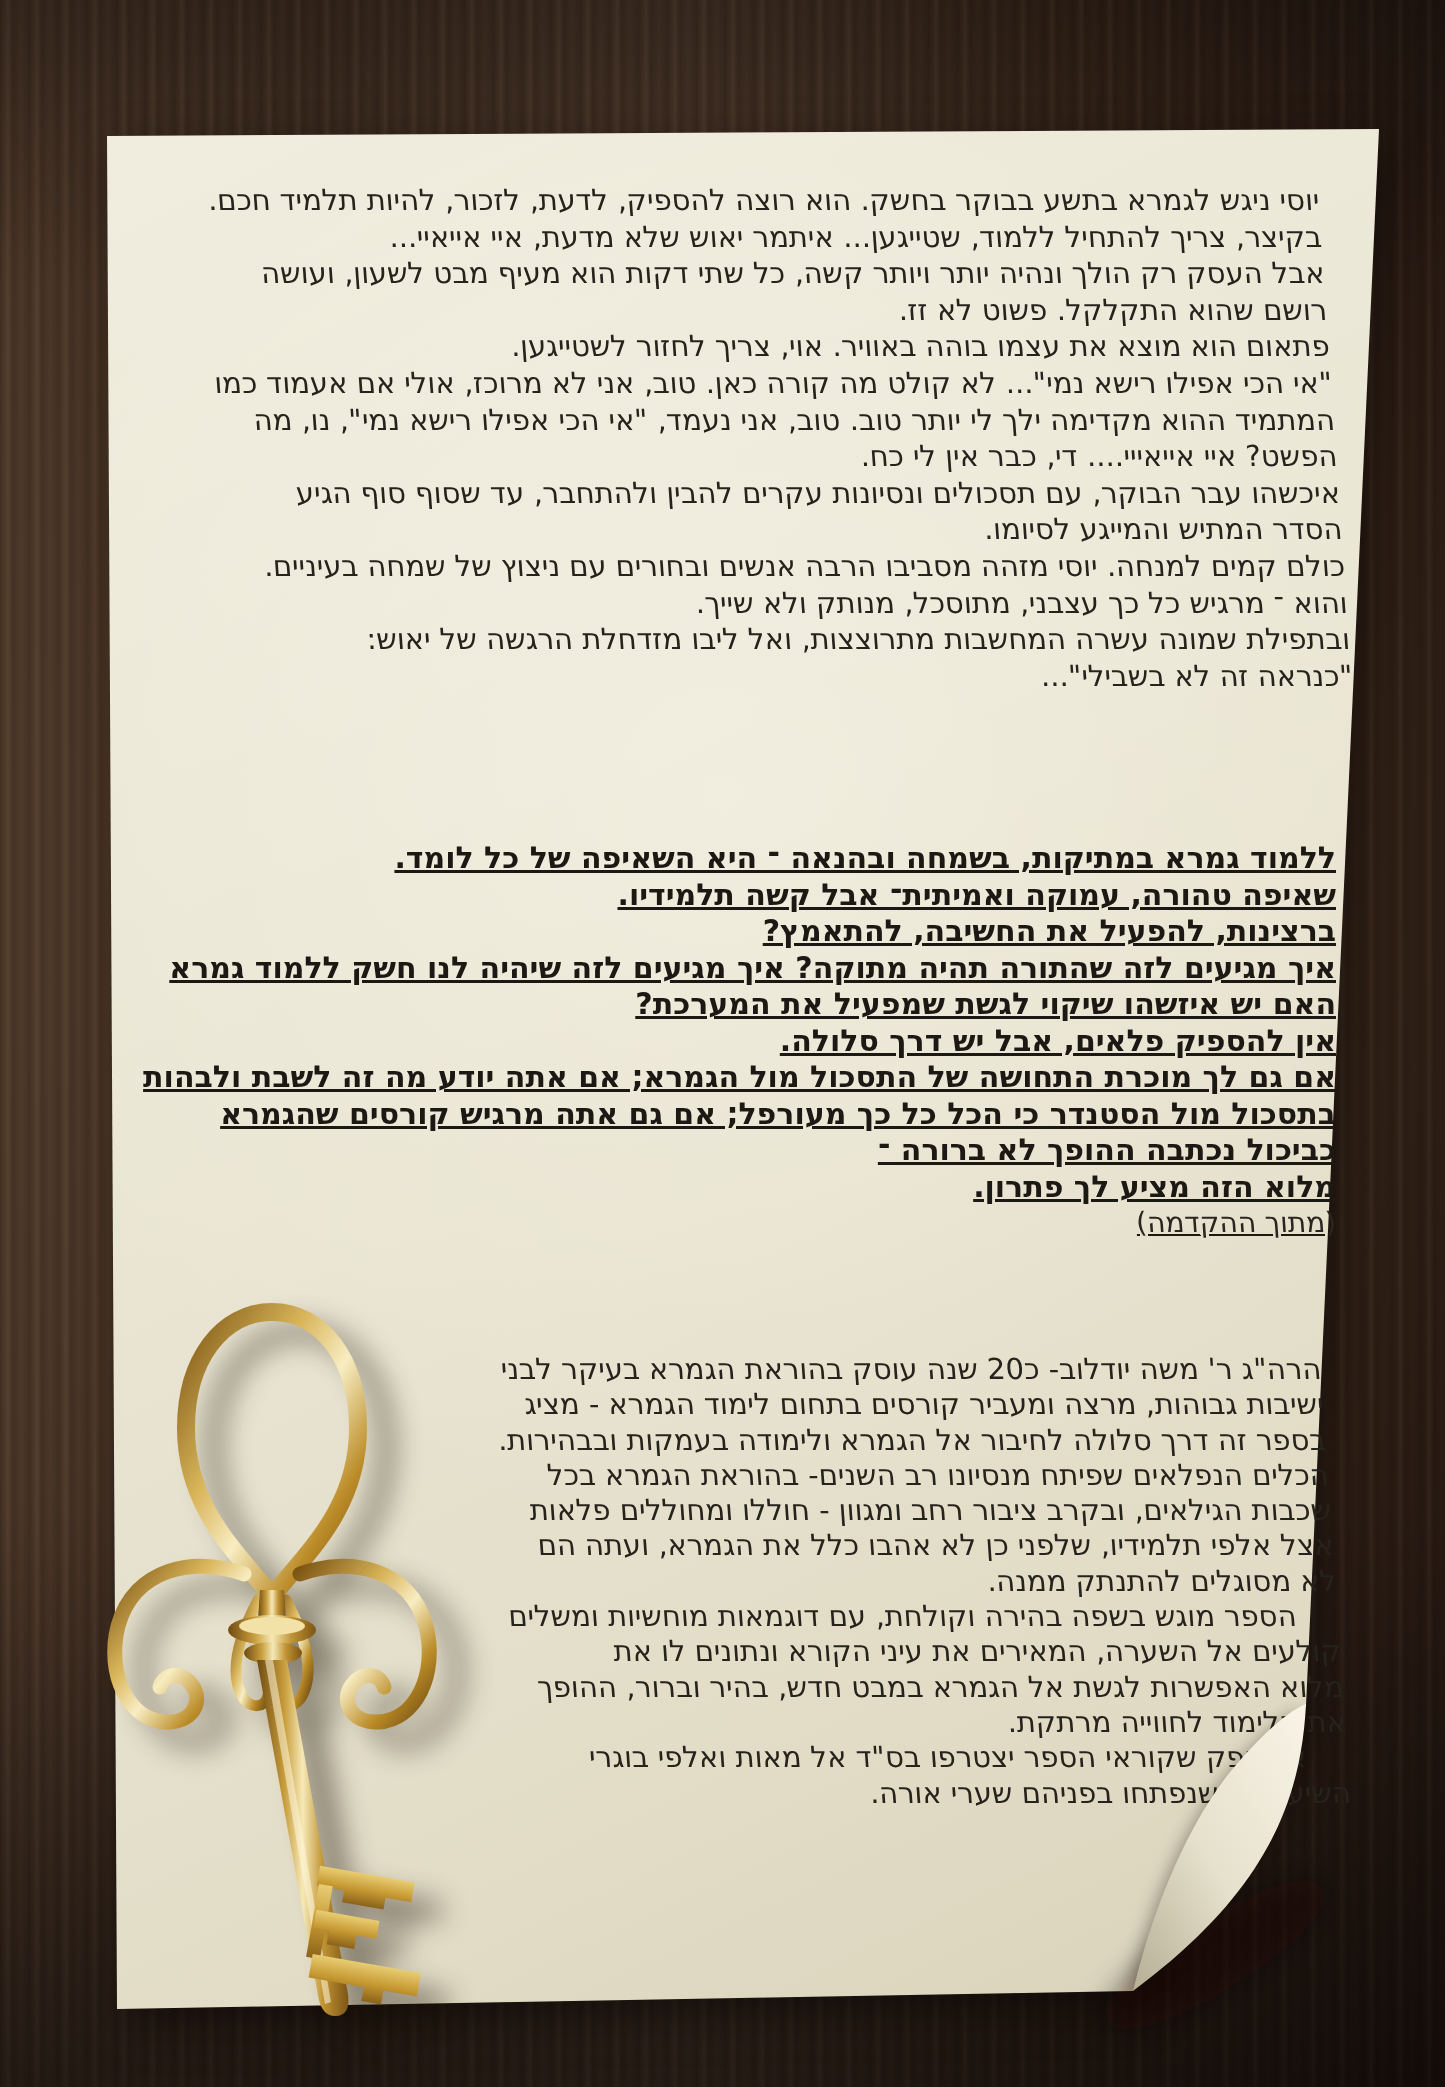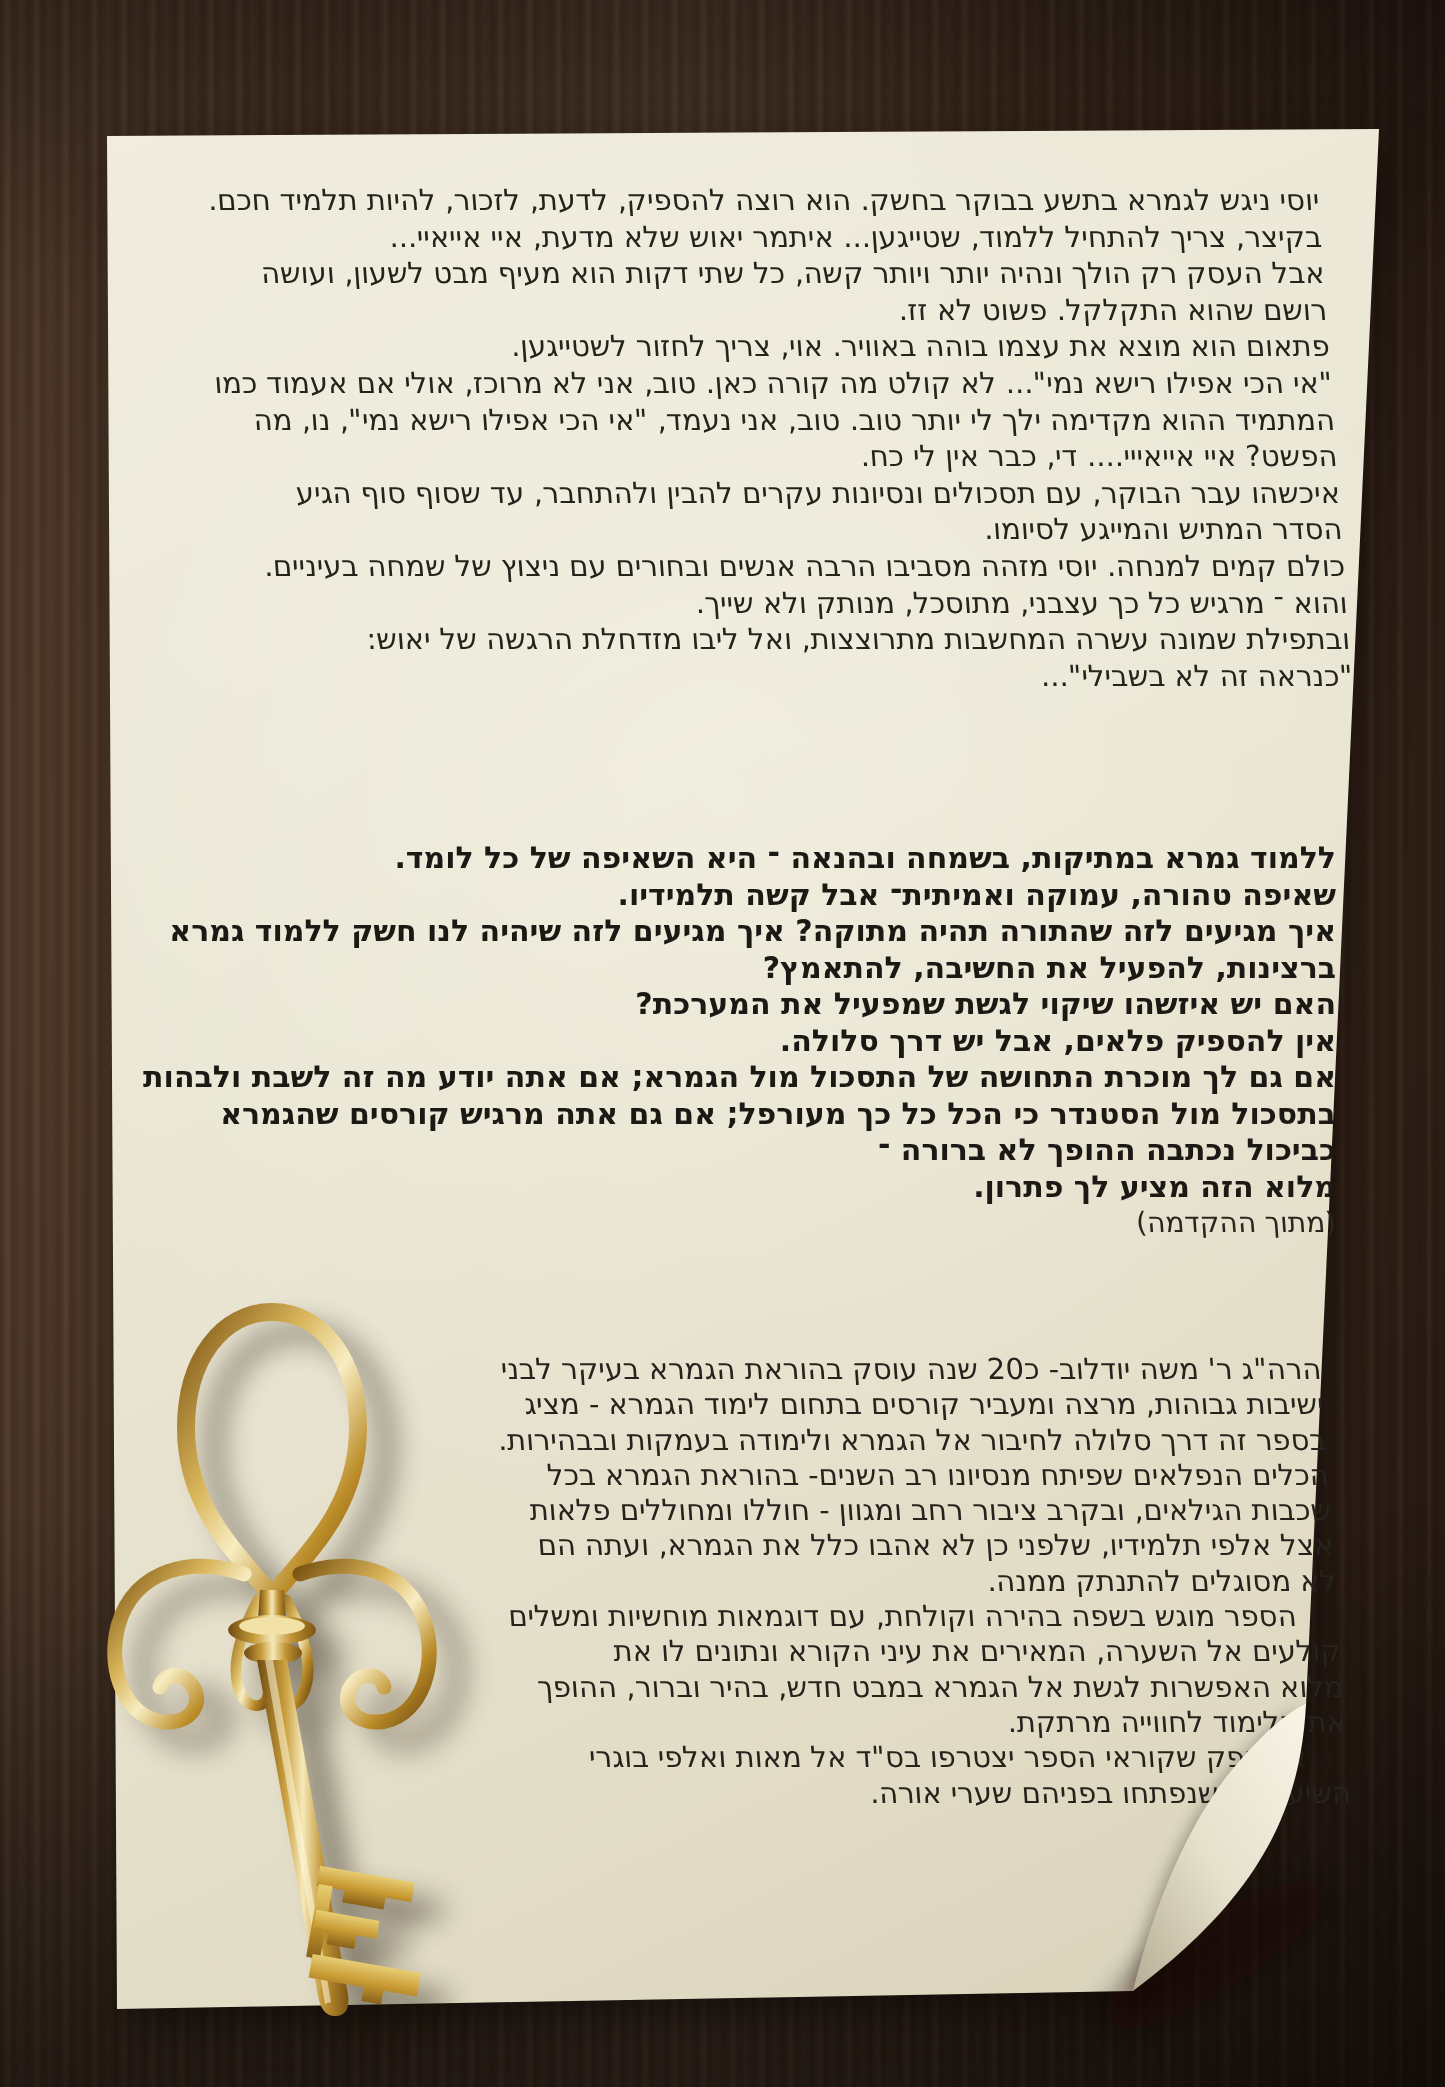--- a/index.html
+++ b/index.html
@@ -27,21 +27,21 @@
     background:
       radial-gradient(90% 60% at 50% 38%, rgba(255,255,248,.28) 0%, rgba(255,255,248,0) 60%),
       linear-gradient(155deg,#f1eee0 0%,#eae6d4 45%,#e2dcc6 78%,#d6d0b8 100%);
   }
   
   .curl{position:absolute;inset:0;pointer-events:none;}
   
   .tx{position:absolute;direction:rtl;text-align:right;color:#26221c;}
   .tx .line{white-space:nowrap;}
   .story{left:150px;top:182px;width:1186px;font-size:29px;line-height:36.6px;transform:skewX(4deg);}
-  .quote{left:150px;top:840px;width:1186px;font-size:30px;line-height:36.5px;font-weight:700;color:#1c1813;}
+  .quote{left:150px;top:840px;width:1186px;font-size:30px;line-height:36.5px;font-weight:700;color:#1c1813;text-decoration:underline;}
   .quote .src{font-weight:400;font-size:28px;color:#2a261f;transform:skewX(4deg);}
   .about{left:392px;top:1352px;width:944px;font-size:29px;line-height:35.3px;transform:skewX(4deg);}
   .about .p-indent{padding-right:42px;}
 </style>
 </head>
 <body>
 
 <div class="stage">
 
   <div class="wood"></div>
@@ -63,22 +63,22 @@
     <div class="line">הסדר המתיש והמייגע לסיומו.</div>
     <div class="line">כולם קמים למנחה. יוסי מזהה מסביבו הרבה אנשים ובחורים עם ניצוץ של שמחה בעיניים.</div>
     <div class="line">והוא ־ מרגיש כל כך עצבני, מתוסכל, מנותק ולא שייך.</div>
     <div class="line">ובתפילת שמונה עשרה המחשבות מתרוצצות, ואל ליבו מזדחלת הרגשה של יאוש:</div>
     <div class="line">"כנראה זה לא בשבילי"...</div>
   </div>
 
   <div class="tx quote">
     <div class="line">ללמוד גמרא במתיקות, בשמחה ובהנאה ־ היא השאיפה של כל לומד.</div>
     <div class="line">שאיפה טהורה, עמוקה ואמיתית־ אבל קשה תלמידיו.</div>
+    <div class="line">ברצינות, להפעיל את החשיבה, להתאמץ?</div>
     <div class="line">איך מגיעים לזה שהתורה תהיה מתוקה? איך מגיעים לזה שיהיה לנו חשק ללמוד גמרא</div>
-    <div class="line">ברצינות, להפעיל את החשיבה, להתאמץ?</div>
     <div class="line">האם יש איזשהו שיקוי לגשת שמפעיל את המערכת?</div>
     <div class="line">אין להספיק פלאים, אבל יש דרך סלולה.</div>
     <div class="line">אם גם לך מוכרת התחושה של התסכול מול הגמרא; אם אתה יודע מה זה לשבת ולבהות</div>
     <div class="line">בתסכול מול הסטנדר כי הכל כל כך מעורפל; אם גם אתה מרגיש קורסים שהגמרא</div>
     <div class="line">כביכול נכתבה ההופך לא ברורה ־</div>
     <div class="line">מלוא הזה מציע לך פתרון.</div>
     <div class="line src">(מתוך ההקדמה)</div>
   </div>
 
   <div class="tx about">

